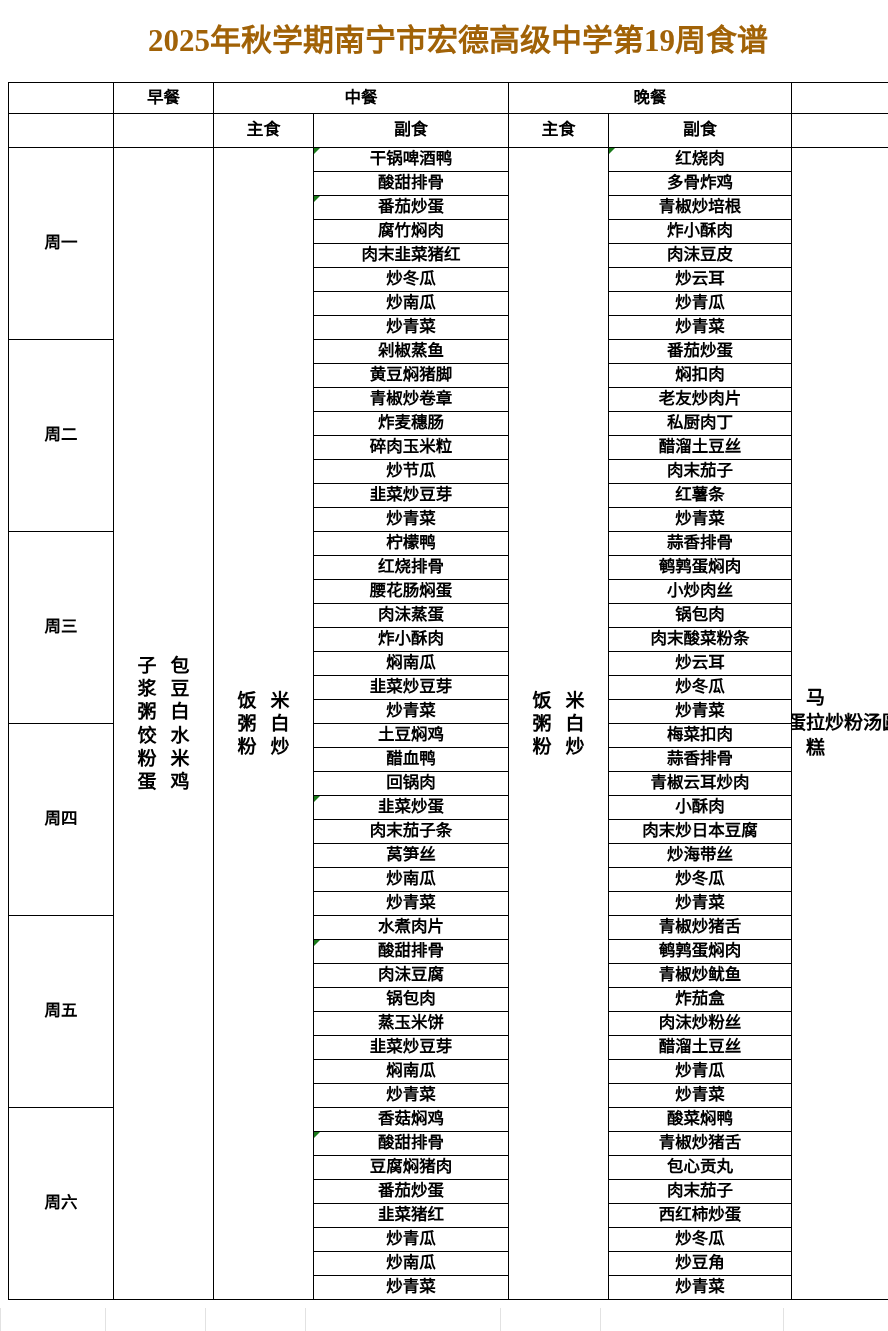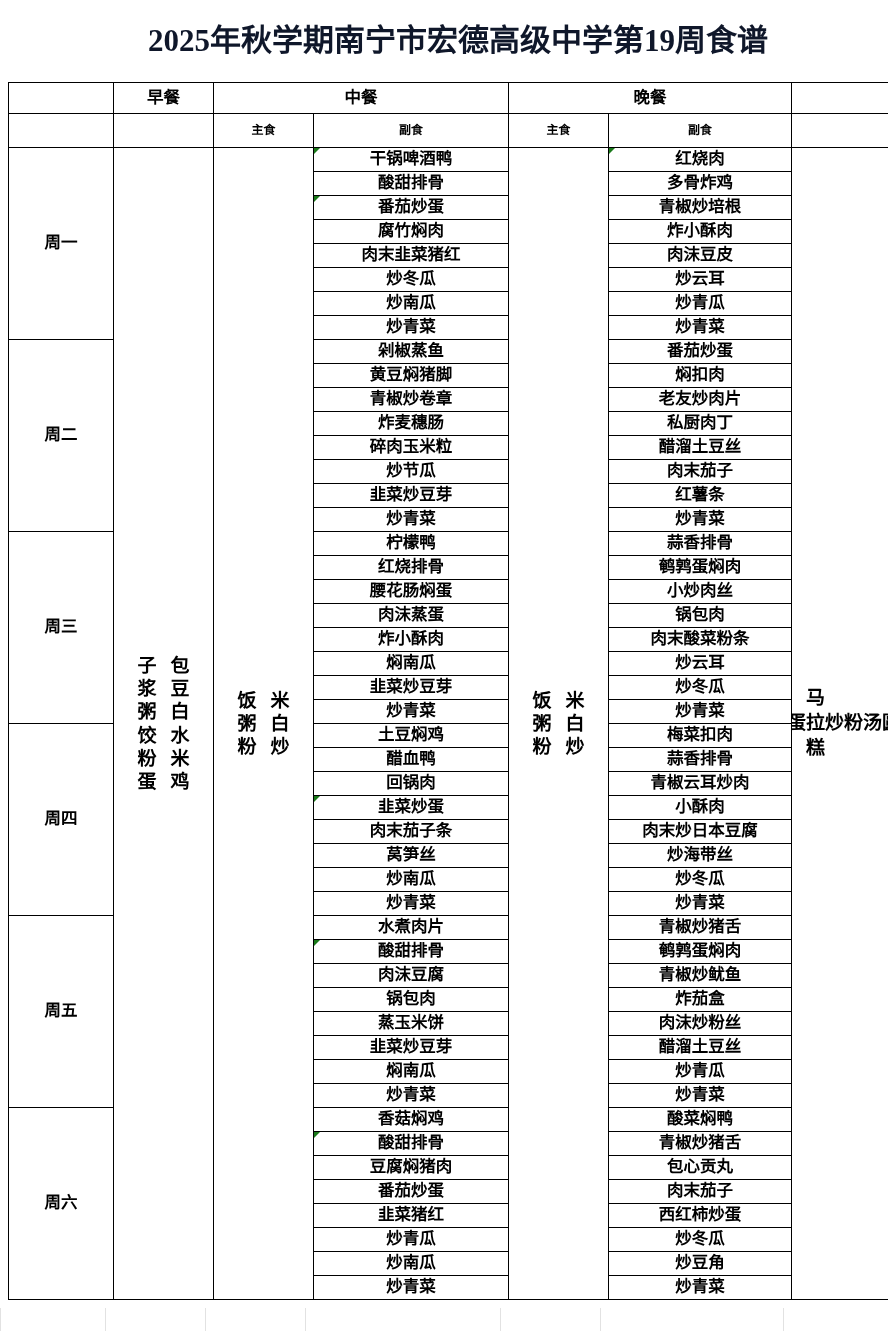--- a/index.html
+++ b/index.html
@@ -22,21 +22,21 @@
     height: 74px;
     display: flex;
     align-items: center;
     justify-content: center;
     border-bottom: 0px solid transparent;
   }
   .title-text {
     font-size: 31px;
     font-weight: 700;
     letter-spacing: 0px;
-    color: #0f172a;
+    color: #a16207;
     white-space: nowrap;
     font-family: "Liberation Serif", "DejaVu Serif", serif;
     margin-left: 28px;
   }
 
   
   table.menu {
     border-collapse: collapse;
     table-layout: fixed;
     width: 888px;
@@ -59,21 +59,21 @@
   
   col.c-day   { width: 105px; }
   col.c-bf    { width: 100px; }
   col.c-lm    { width: 100px; }
   col.c-ls    { width: 195px; }
   col.c-dm    { width: 100px; }
   col.c-ds    { width: 183px; }
   col.c-xtra  { width: 105px; }
 
   tr.hdr-top td   { height: 31px; font-size: 16.5px; }
-  tr.hdr-sub td   { height: 34px; font-size: 12px; }
+  tr.hdr-sub td   { height: 34px; font-size: 17px; }
 
   td.dish { height: 24px; font-size: 16.5px; font-weight: 700; }
   td.day  { font-size: 17px; font-weight: 700; }
 
   
   .vcell-inner {
     display: flex;
     flex-direction: row-reverse;
     justify-content: center;
     align-items: center;

